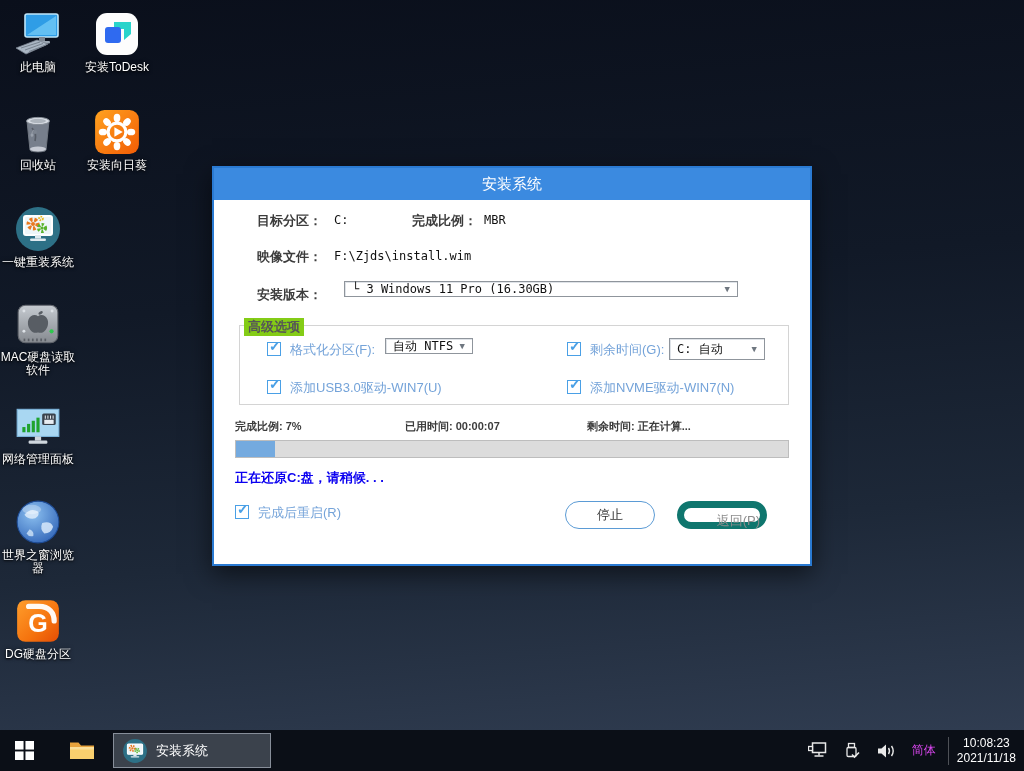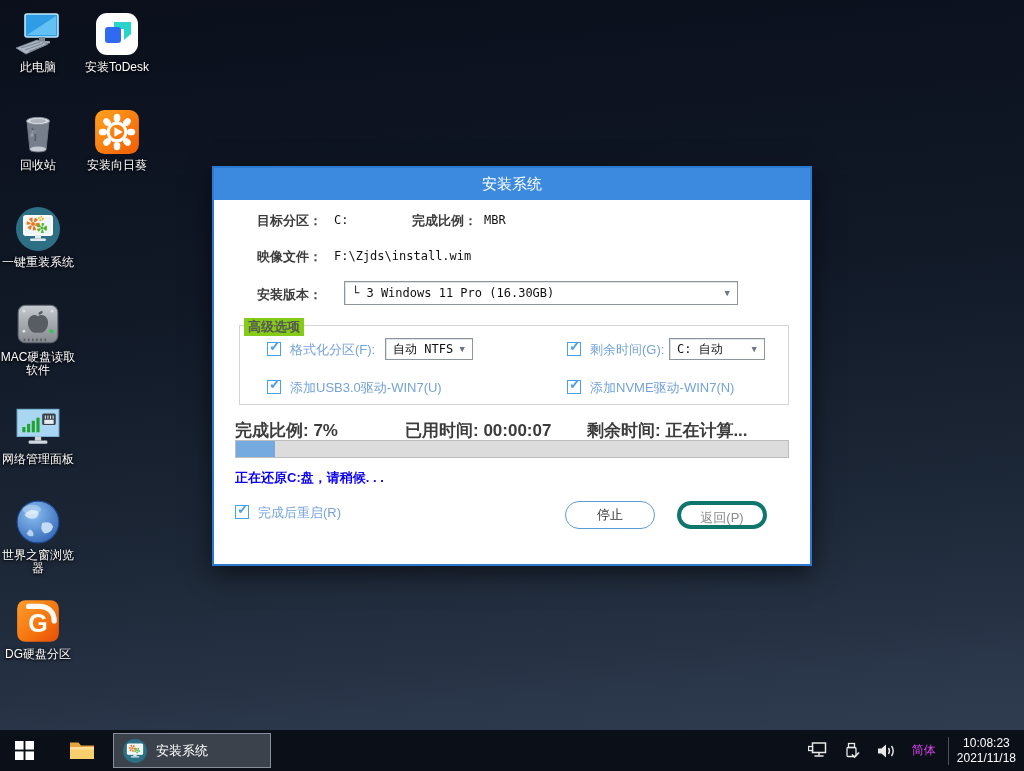--- a/index.html
+++ b/index.html
@@ -24,29 +24,29 @@
   .combo{position:absolute;box-sizing:border-box;background:#fff;border:1px solid #8f959c;
     box-shadow:inset 1px 1px 0 #dfe3e8;display:flex;align-items:center;padding:0 7px;
     font-size:12px;font-family:"DejaVu Sans Mono",monospace;color:#101010;}
   .combo .arrow{margin-left:auto;color:#6f7780;font-size:9px;line-height:1;}
   .groupbox{position:absolute;border:1px solid #d4d4d4;}
   .group-label{position:absolute;background:#84cc16;padding:0 4px;font-size:13px;font-weight:bold;color:#565656;white-space:nowrap;}
   .cb{position:absolute;width:14px;height:14px;box-sizing:border-box;background:#fff;
     border:1px solid var(--checkbox_blue,#4aa0e6);}
   .cb .mark{position:absolute;left:1px;top:-4px;color:var(--checkbox_blue,#3f97e0);font-size:14px;font-weight:bold;line-height:1.1;}
   .cb-label{position:absolute;font-size:13px;color:var(--label_muted_blue,#74a3d9);white-space:nowrap;}
-  .plabel{position:absolute;font-size:17px;font-weight:bold;color:#3c3c3c;white-space:nowrap;}
+  .plabel{position:absolute;font-size:11px;font-weight:bold;color:#3c3c3c;white-space:nowrap;}
   .progress{position:absolute;left:21px;top:272px;width:554px;height:18px;box-sizing:border-box;
     background:#dcdcdc;border:1px solid #bdbdbd;}
   .progress-fill{height:100%;width:7%;background:var(--progress_fill,#74aadf);}
   .status{position:absolute;left:21px;top:301px;font-size:13px;font-weight:bold;color:var(--status_blue,#0b00f0);white-space:nowrap;}
   .btn{position:absolute;width:90px;height:28px;box-sizing:border-box;background:#fff;
     font-size:13px;text-align:center;line-height:26px;cursor:pointer;border-radius:14px;}
   .btn-stop{border:1px solid #5b9bd5;color:#333;}
-  .btn-back{border:4px solid #0f766e;color:#8c8c8c;}
+  .btn-back{border:7px solid #0f766e;color:#8c8c8c;text-align:right;}
   
   .taskbar{position:absolute;left:0;right:0;bottom:0;height:41px;background:#0b0f17;}
   .tb-start{position:absolute;left:0;top:0;width:48px;height:41px;display:flex;align-items:center;justify-content:center;}
   .tb-explorer{position:absolute;left:62px;top:0;width:40px;height:41px;display:flex;align-items:center;justify-content:center;}
   .task-btn{position:absolute;left:113px;top:3px;width:158px;height:35px;box-sizing:border-box;
     background:rgba(140,150,163,.38);border:1px solid rgba(198,206,216,.55);
     display:flex;align-items:center;gap:8px;padding-left:8px;color:#fff;font-size:13px;}
   .tray{position:absolute;right:0;top:0;height:41px;display:flex;align-items:center;}
   .tray-ic{margin:0 8px;display:flex;align-items:center;}
   .tray-ime{margin:0 8px;color:#d946ef;font-size:12px;}
@@ -219,33 +219,33 @@
 
   <div class="dlabel" style="left:43px;top:44px">目标分区：</div>
   <div class="dvalue" style="left:120px;top:45px">C:</div>
   <div class="dlabel" style="left:198px;top:44px">完成比例：</div>
   <div class="dvalue" style="left:270px;top:45px">MBR</div>
 
   <div class="dlabel" style="left:43px;top:80px">映像文件：</div>
   <div class="dvalue" style="left:120px;top:81px">F:\Zjds\install.wim</div>
 
   <div class="dlabel" style="left:43px;top:118px">安装版本：</div>
-  <div class="combo" style="left:130px;top:113px;width:394px;height:24px">
+  <div class="combo" style="left:130px;top:113px;width:394px;height:16px">
     <span>└ 3 Windows 11 Pro (16.30GB)</span>
     <span class="arrow">▼</span>
   </div>
 
   <div class="groupbox" style="left:25px;top:157px;width:548px;height:78px"></div>
   <div class="group-label" style="left:30px;top:150px">高级选项</div>
 
   <span class="cb" style="left:53px;top:174px">
       <span class="mark">✓</span>
     </span>
   <div class="cb-label" style="left:76px;top:173px">格式化分区(F):</div>
-  <div class="combo" style="left:171px;top:170px;width:88px;height:22px">
+  <div class="combo" style="left:171px;top:170px;width:88px;height:16px">
     <span>自动 NTFS</span>
     <span class="arrow">▼</span>
   </div>
 
   <span class="cb" style="left:353px;top:174px">
       <span class="mark">✓</span>
     </span>
   <div class="cb-label" style="left:376px;top:173px">剩余时间(G):</div>
   <div class="combo" style="left:455px;top:170px;width:96px;height:22px">
     <span>C: 自动</span>

